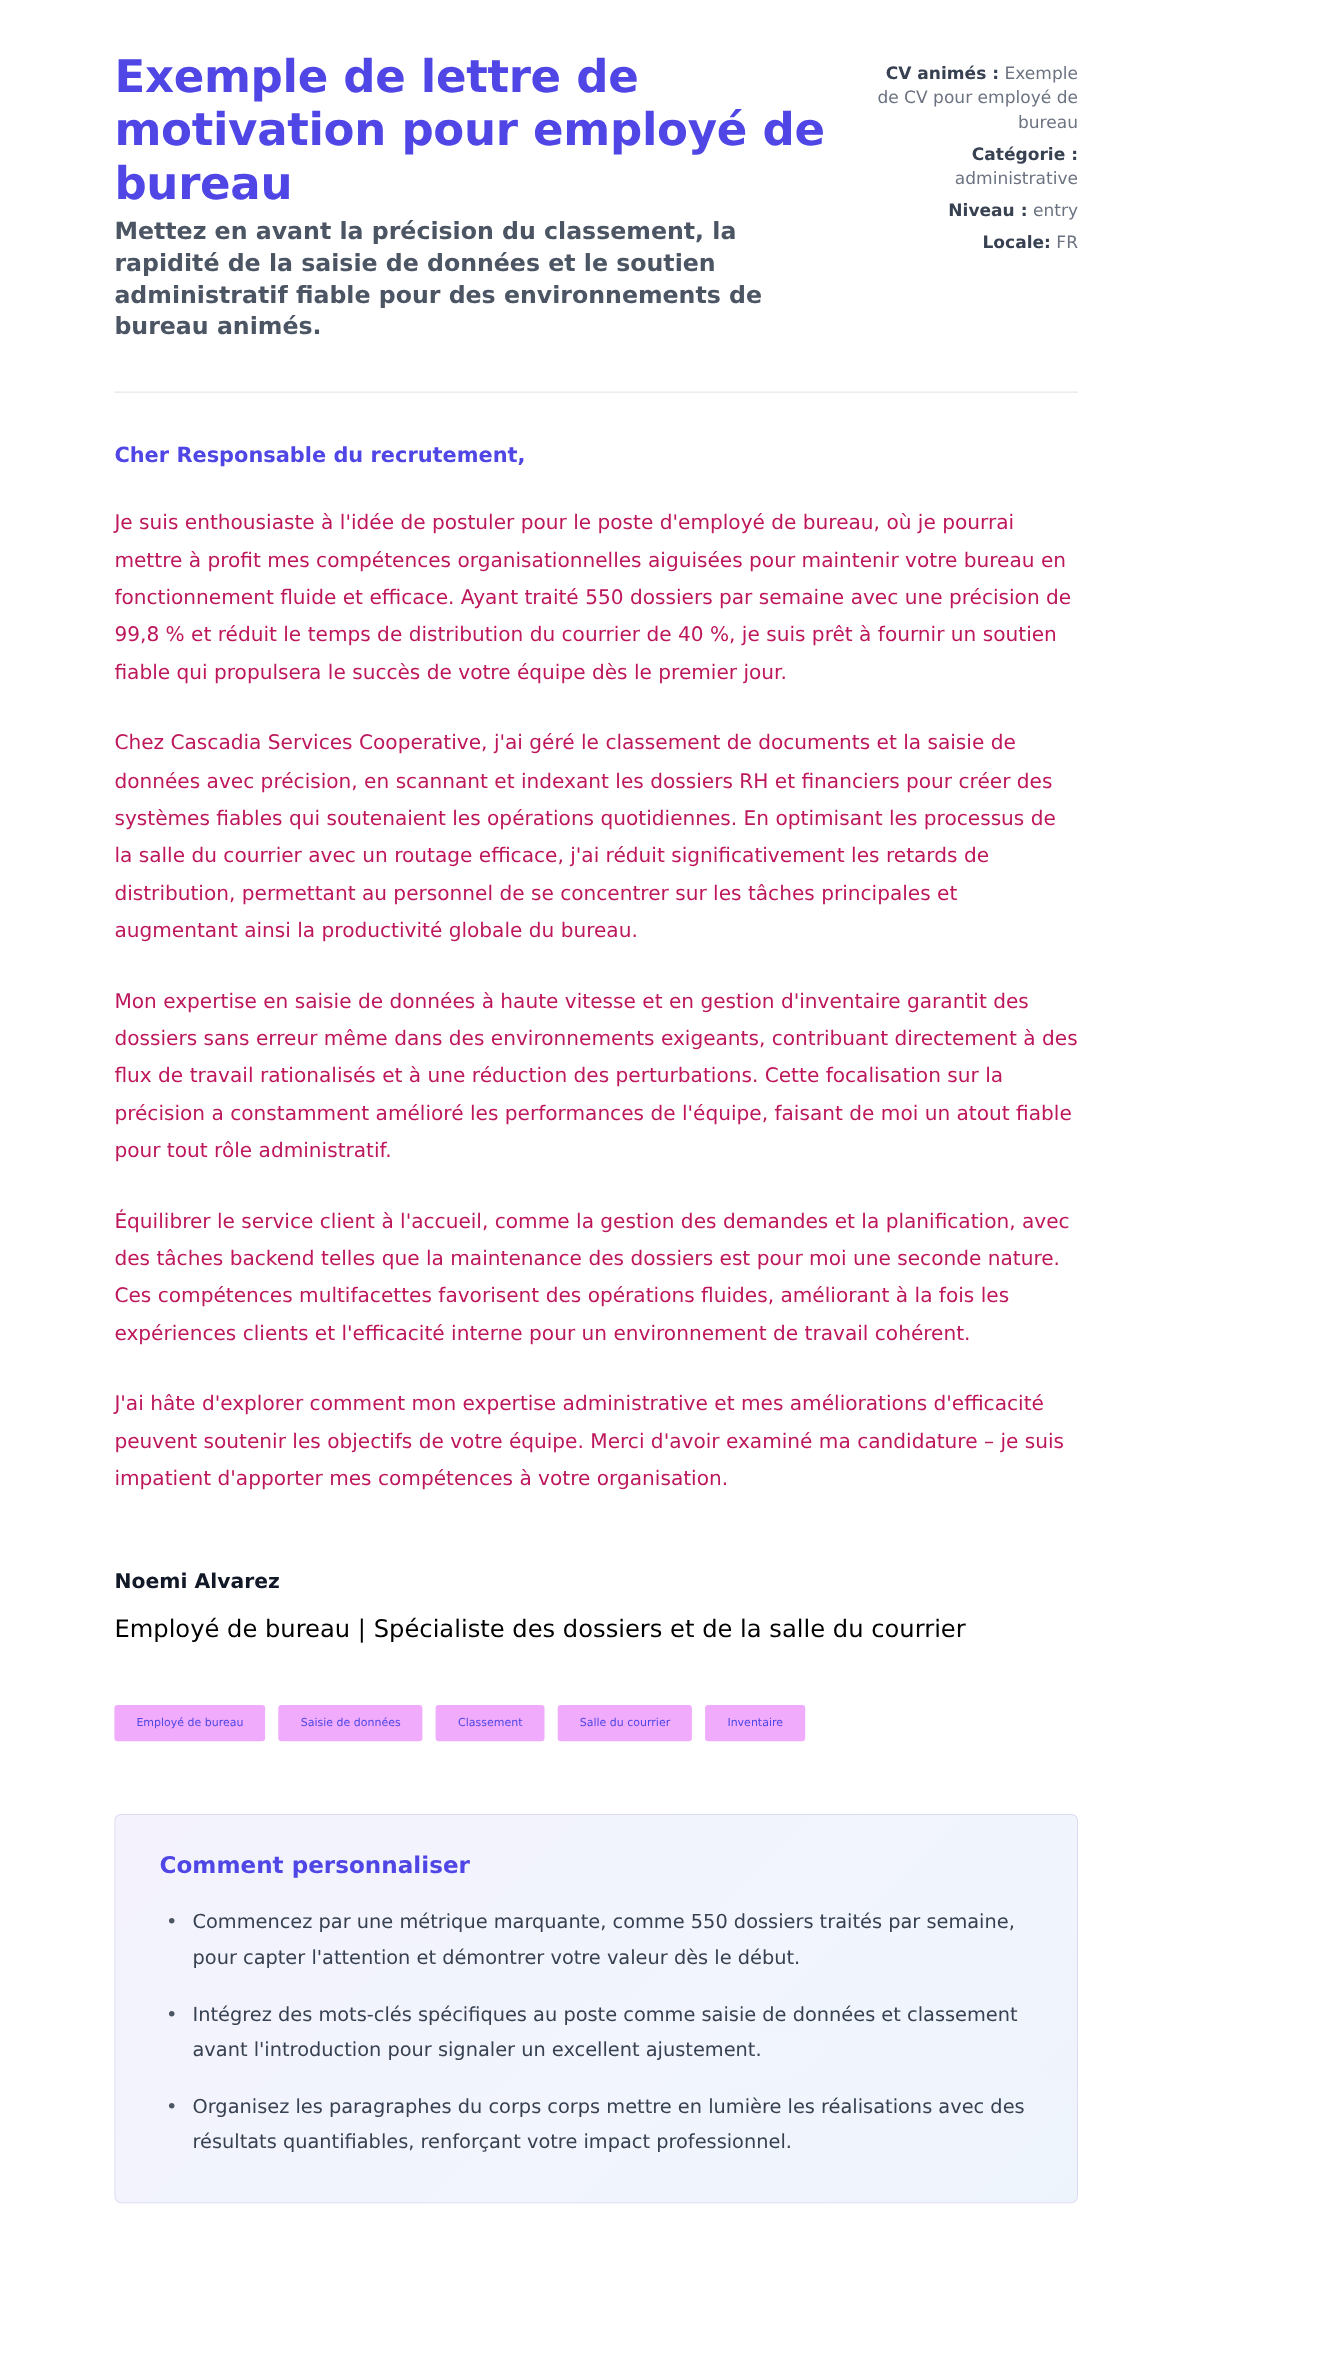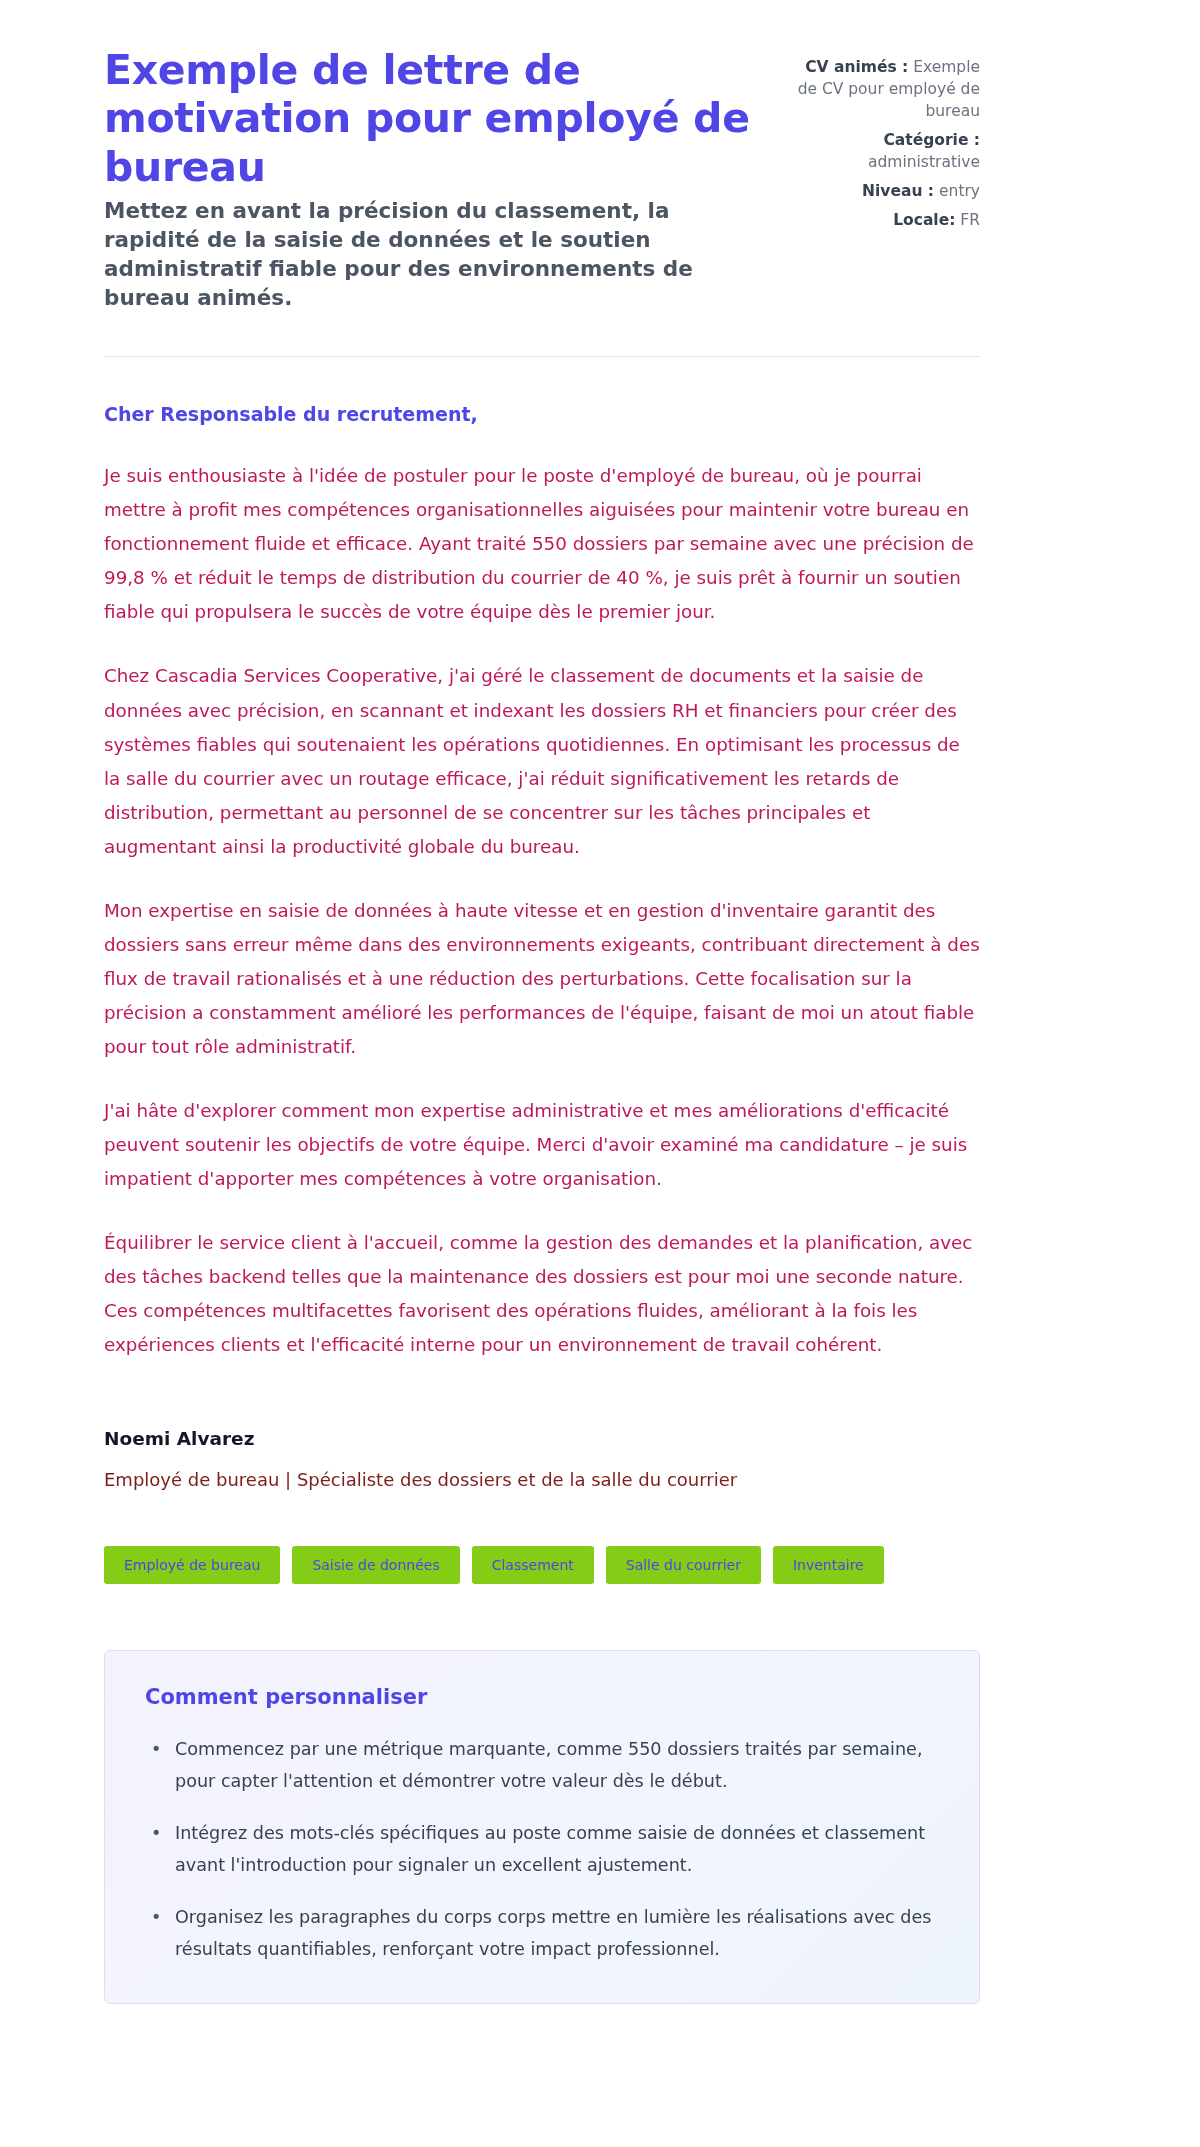--- a/index.html
+++ b/index.html
@@ -91,36 +91,36 @@
 
   
   .signature { margin-top: 66px; }
   .sig-name {
     font-size: 18.5px;
     font-weight: 700;
     color: #111827;
     margin: 0 0 20px 0;
   }
   .sig-role {
-    font-size: 18px;
-    color: #7f1d1d;
+    font-size: 22px;
+    color: #000000;
     margin: 0;
   }
 
   
   .tags {
     display: flex;
     flex-wrap: wrap;
     gap: 12px;
     margin-top: 56px;
   }
   .tag {
-    background: #84cc16;
-    color: #4f46e5;
-    font-size: 14px;
+    background: #f0abfc;
+    color: #4f46e5;
+    font-size: 10px;
     padding: 11px 20px;
     border-radius: 3px;
     white-space: nowrap;
   }
 
   
   .callout {
     margin-top: 66px;
     margin-bottom: 60px;
     background: linear-gradient(135deg, #f3f2fd 0%, #f2f5fd 55%, #eef4fc 100%);
@@ -189,22 +189,22 @@
     </div>
 
     <hr class="rule">
 
     <div class="letter">
       <p class="salutation">Cher Responsable du recrutement,</p>
       <div>
         <p class="para">Je suis enthousiaste à l'idée de postuler pour le poste d'employé de bureau, où je pourrai mettre à profit mes compétences organisationnelles aiguisées pour maintenir votre bureau en fonctionnement fluide et efficace. Ayant traité 550 dossiers par semaine avec une précision de 99,8 % et réduit le temps de distribution du courrier de 40 %, je suis prêt à fournir un soutien fiable qui propulsera le succès de votre équipe dès le premier jour.</p>
         <p class="para">Chez Cascadia Services Cooperative, j'ai géré le classement de documents et la saisie de données avec précision, en scannant et indexant les dossiers RH et financiers pour créer des systèmes fiables qui soutenaient les opérations quotidiennes. En optimisant les processus de la salle du courrier avec un routage efficace, j'ai réduit significativement les retards de distribution, permettant au personnel de se concentrer sur les tâches principales et augmentant ainsi la productivité globale du bureau.</p>
         <p class="para">Mon expertise en saisie de données à haute vitesse et en gestion d'inventaire garantit des dossiers sans erreur même dans des environnements exigeants, contribuant directement à des flux de travail rationalisés et à une réduction des perturbations. Cette focalisation sur la précision a constamment amélioré les performances de l'équipe, faisant de moi un atout fiable pour tout rôle administratif.</p>
+        <p class="para">Équilibrer le service client à l'accueil, comme la gestion des demandes et la planification, avec des tâches backend telles que la maintenance des dossiers est pour moi une seconde nature. Ces compétences multifacettes favorisent des opérations fluides, améliorant à la fois les expériences clients et l'efficacité interne pour un environnement de travail cohérent.</p>
         <p class="para">J'ai hâte d'explorer comment mon expertise administrative et mes améliorations d'efficacité peuvent soutenir les objectifs de votre équipe. Merci d'avoir examiné ma candidature – je suis impatient d'apporter mes compétences à votre organisation.</p>
-        <p class="para">Équilibrer le service client à l'accueil, comme la gestion des demandes et la planification, avec des tâches backend telles que la maintenance des dossiers est pour moi une seconde nature. Ces compétences multifacettes favorisent des opérations fluides, améliorant à la fois les expériences clients et l'efficacité interne pour un environnement de travail cohérent.</p>
       </div>
     </div>
 
     <div class="signature">
       <p class="sig-name">Noemi Alvarez</p>
       <p class="sig-role">Employé de bureau | Spécialiste des dossiers et de la salle du courrier</p>
     </div>
 
     <div class="tags">
       <span class="tag">Employé de bureau</span>

